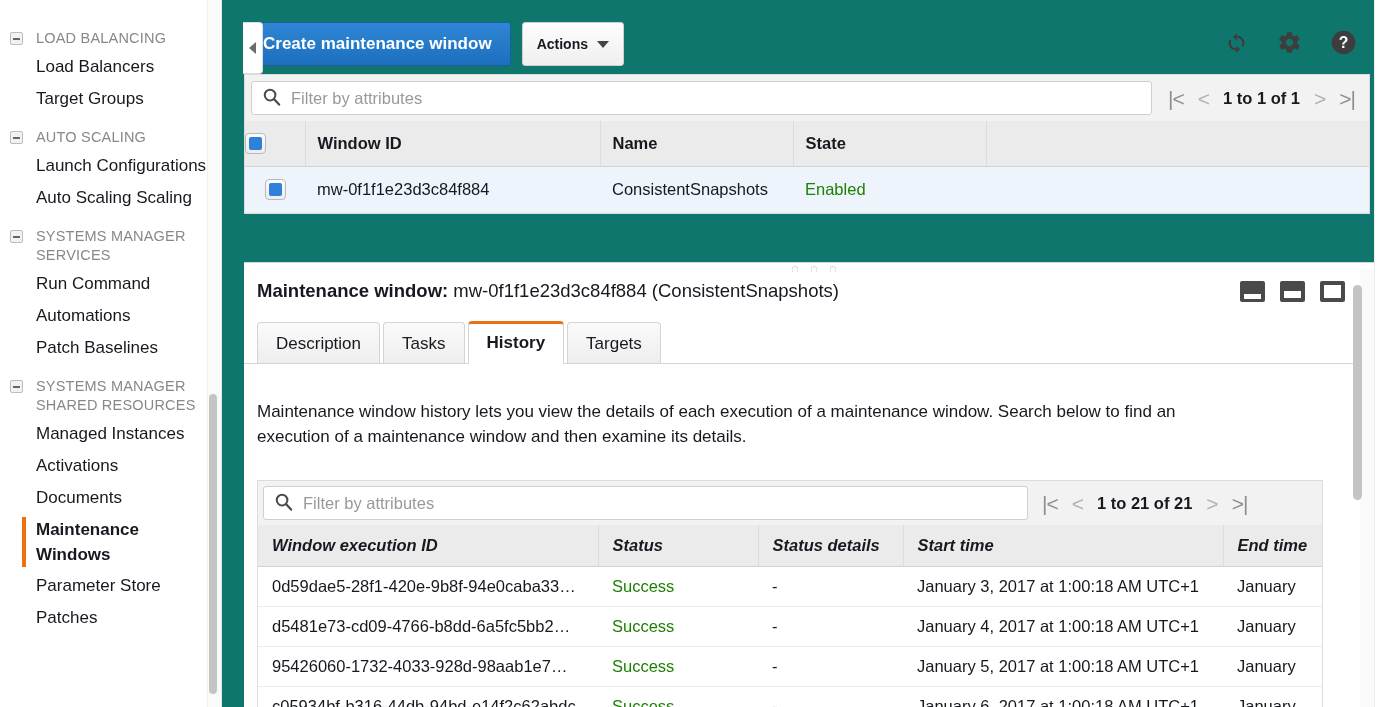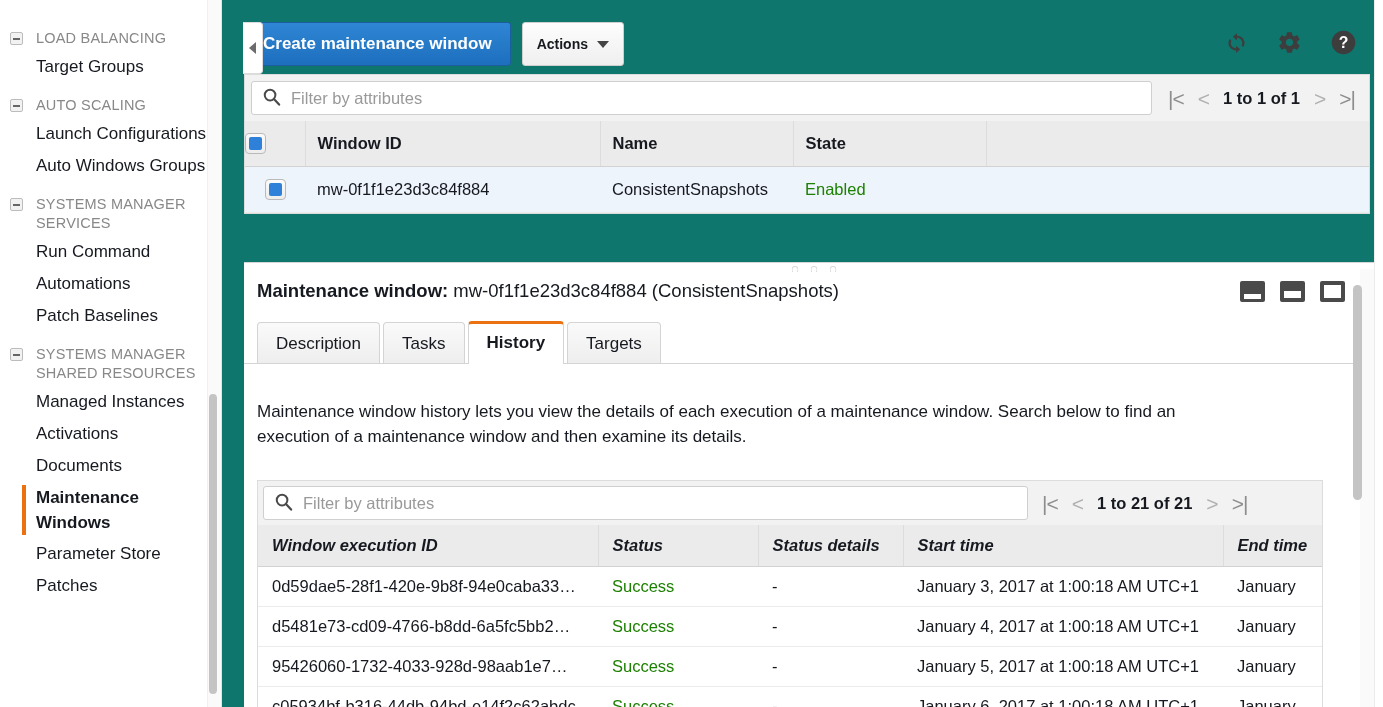--- a/index.html
+++ b/index.html
@@ -467,29 +467,30 @@
 
 <div id="app">
 
   <nav id="sidebar">
     <div id="sidebar-groups">
         <div class="nav-group">
           <div class="nav-header">
             <span class="nav-toggle"></span>
             <span class="nav-header-label">LOAD BALANCING</span>
           </div>
+          <div class="nav-item">Load Balancers</div>
           <div class="nav-item">Target Groups</div>
         </div>
         <div class="nav-group">
           <div class="nav-header">
             <span class="nav-toggle"></span>
             <span class="nav-header-label">AUTO SCALING</span>
           </div>
           <div class="nav-item">Launch Configurations</div>
-          <div class="nav-item">Auto Windows Groups</div>
+          <div class="nav-item">Auto Scaling Scaling</div>
         </div>
         <div class="nav-group">
           <div class="nav-header">
             <span class="nav-toggle"></span>
             <span class="nav-header-label">SYSTEMS MANAGER
 SERVICES</span>
           </div>
           <div class="nav-item">Run Command</div>
           <div class="nav-item">Automations</div>
           <div class="nav-item">Patch Baselines</div>

